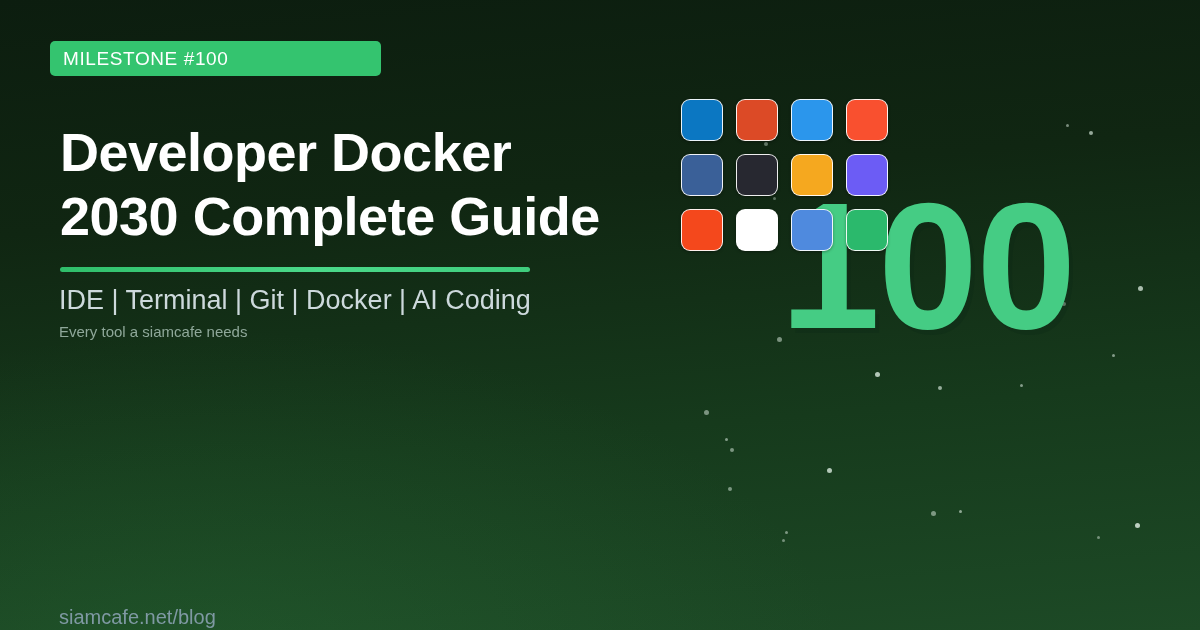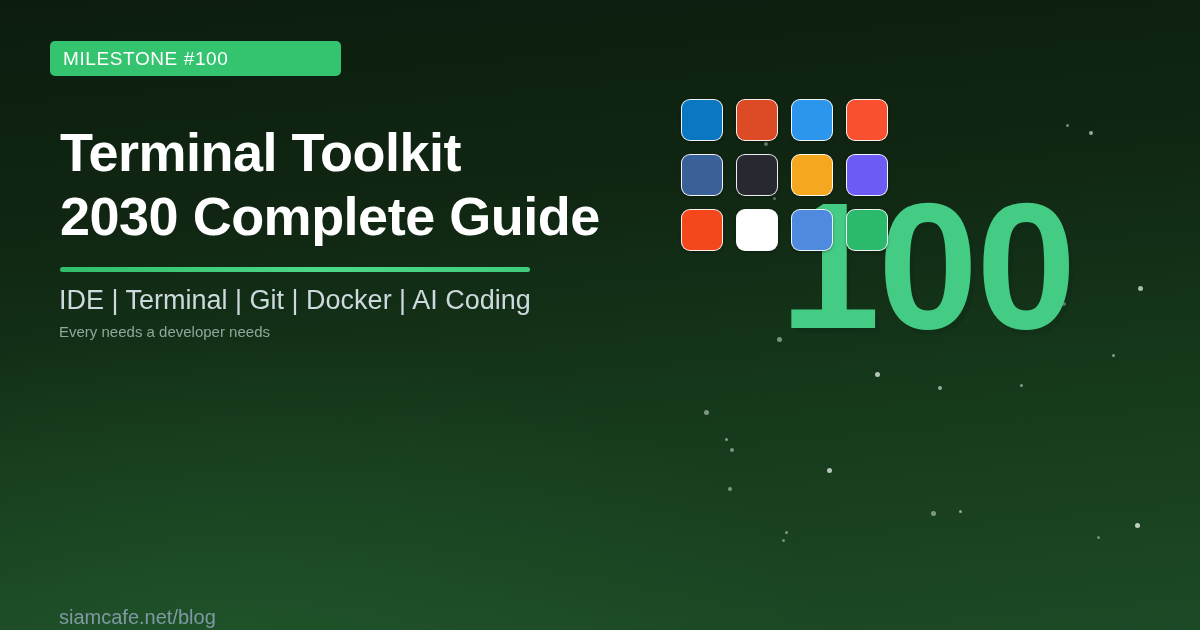--- a/index.html
+++ b/index.html
@@ -22,21 +22,21 @@
     pointer-events:none;
   }
 
   
   .particles { position:absolute; inset:0; pointer-events:none; }
   .particle { position:absolute; border-radius:50%; background:#cfe0d3; }
 
   
   .badge {
     position:absolute; left:50px; top:41px;
-    width:291px; height:35px;
+    width:331px; height:35px;
     background:#34c46f;
     border-radius:5px;
     display:flex; align-items:center;
     padding-left:13px;
   }
   .badge-label {
     color:#ffffff;
     font-size:19px;
     letter-spacing:.6px;
     font-weight:400;
@@ -150,28 +150,28 @@
       <div class="particle" style="left: 782px; top: 539px; width: 3px; height: 3px; opacity: 0.5;"></div>
       <div class="particle" style="left: 764px; top: 142px; width: 4px; height: 4px; opacity: 0.45;"></div>
       <div class="particle" style="left: 773px; top: 197px; width: 3px; height: 3px; opacity: 0.4;"></div>
     </div>
 
   <div class="badge" style="background: rgb(52, 196, 111);">
     <span class="badge-label" style="color: rgb(255, 255, 255);">MILESTONE #100</span>
   </div>
 
   <h1 class="headline" style="color: rgb(255, 255, 255);">
-    <span class="headline-line">Terminal Toolkit</span>
+    <span class="headline-line">Developer Docker</span>
     <span class="headline-line">2030 Complete Guide</span>
   </h1>
 
   <div class="divider"></div>
 
   <div class="subtitle" style="color: rgb(205, 217, 220);">IDE | Terminal | Git | Docker | AI Coding</div>
-  <div class="tagline" style="color: rgb(143, 168, 154);">Every needs a developer needs</div>
+  <div class="tagline" style="color: rgb(143, 168, 154);">Every tool a siamcafe needs</div>
 
   <div class="bignum" style="color: rgb(69, 204, 132);">100</div>
 
   <div class="tile-grid">
       <div class="tile" style="background: rgb(11, 119, 194);"></div>
       <div class="tile" style="background: rgb(220, 74, 38);"></div>
       <div class="tile" style="background: rgb(43, 150, 236);"></div>
       <div class="tile" style="background: rgb(249, 80, 47);"></div>
       <div class="tile" style="background: rgb(58, 96, 152);"></div>
       <div class="tile" style="background: rgb(39, 40, 48);"></div>

